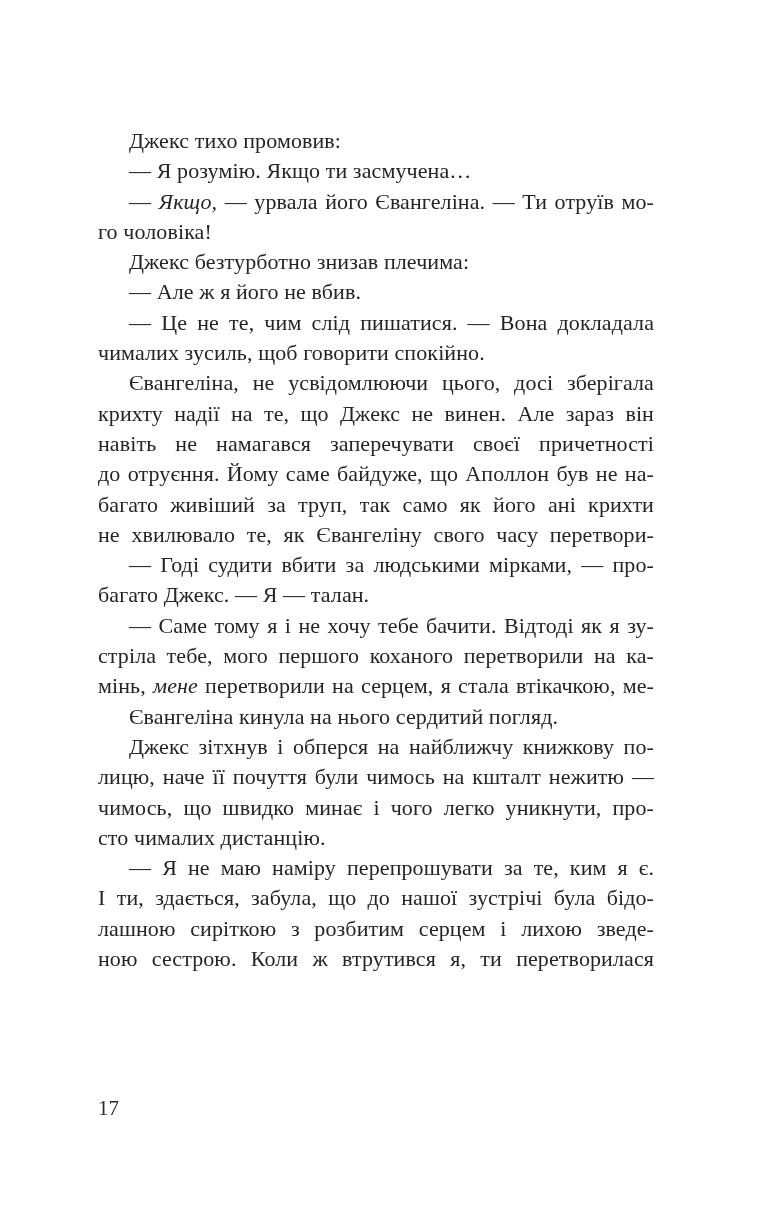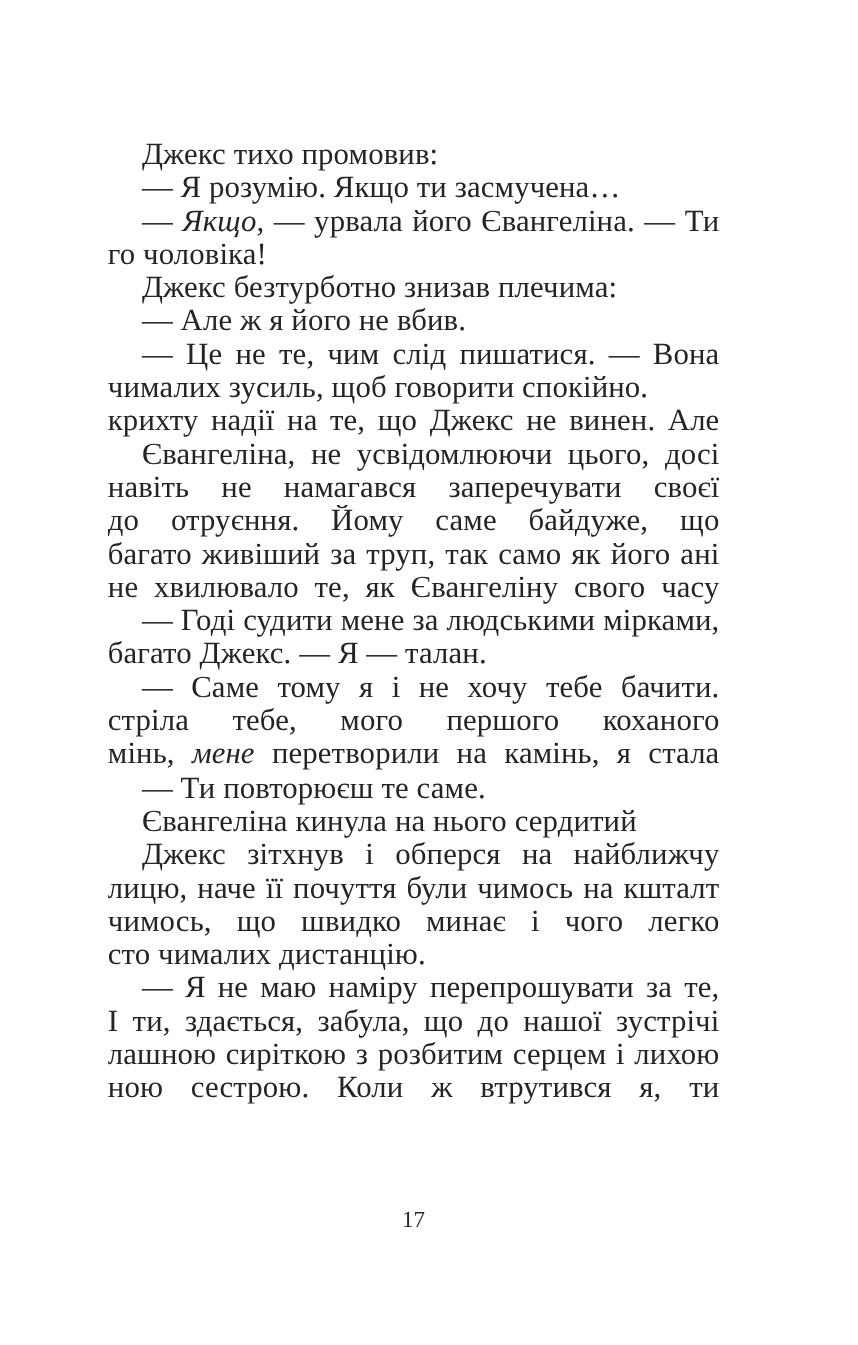--- a/index.html
+++ b/index.html
@@ -14,21 +14,21 @@
     background: #ffffff;
     font-family: "Liberation Serif", serif;
     color: #242424;
     overflow: hidden;
   }
   .text-block {
     position: absolute;
     left: 98px;
     top: 126px;
     width: 556px;
-    font-size: 28px;
+    font-size: 22px;
     line-height: 30.3px;
     letter-spacing: 0.1px;
   }
   .paragraph { margin: 0; }
   .line {
     height: 30.3px;
     overflow: hidden;
     text-align: left;
   }
   .line.j {
@@ -38,21 +38,21 @@
   .line.ind {
     text-indent: 31px;
   }
   .line em {
   }
   .page-number {
     position: absolute;
     left: 98px;
     top: 1096px;
     width: 556px;
-    text-align: center;
+    text-align: left;
     font-size: 21px;
     color: #2b2b2b;
   }
 </style>
 </head>
 <body>
 
 <div class="page">
   <div class="text-block">
       <div class="paragraph">
@@ -69,38 +69,35 @@
         <div class="line ind"><span>Джекс безтурботно знизав плечима:</span></div>
       </div>
       <div class="paragraph">
         <div class="line ind"><span>— Але ж я його не вбив.</span></div>
       </div>
       <div class="paragraph">
         <div class="line j ind"><span>— Це не те, чим слід пишатися. — Вона докладала</span></div>
         <div class="line"><span>чималих зусиль, щоб говорити спокійно.</span></div>
       </div>
       <div class="paragraph">
+        <div class="line j ind"><span>Євангеліна, не усвідомлюючи цього, досі зберігала</span></div>
         <div class="line j"><span>крихту надії на те, що Джекс не винен. Але зараз він</span></div>
-        <div class="line j ind"><span>Євангеліна, не усвідомлюючи цього, досі зберігала</span></div>
         <div class="line j"><span>навіть не намагався заперечувати своєї причетності</span></div>
         <div class="line j"><span>до отруєння. Йому саме байдуже, що Аполлон був не на-</span></div>
         <div class="line j"><span>багато живіший за труп, так само як його ані крихти</span></div>
         <div class="line j"><span>не хвилювало те, як Євангеліну свого часу перетвори-</span></div>
       </div>
       <div class="paragraph">
-        <div class="line j ind"><span>— Годі судити мене за людськими мірками, — про-</span></div>
+        <div class="line j ind"><span>— Годі судити вбити за людськими мірками, — про-</span></div>
         <div class="line"><span>багато Джекс. — Я — талан.</span></div>
       </div>
       <div class="paragraph">
         <div class="line j ind"><span>— Саме тому я і не хочу тебе бачити. Відтоді як я зу-</span></div>
         <div class="line j"><span>стріла тебе, мого першого коханого перетворили на ка-</span></div>
-        <div class="line j"><span>мінь, </span><em>мене</em><span> перетворили на камінь, я стала втікачкою, ме-</span></div>
-      </div>
-      <div class="paragraph">
-        <div class="line ind"><span>— Ти повторюєш те саме.</span></div>
+        <div class="line j"><span>мінь, </span><em>мене</em><span> перетворили на серцем, я стала втікачкою, ме-</span></div>
       </div>
       <div class="paragraph">
         <div class="line ind"><span>Євангеліна кинула на нього сердитий погляд.</span></div>
       </div>
       <div class="paragraph">
         <div class="line j ind"><span>Джекс зітхнув і обперся на найближчу книжкову по-</span></div>
         <div class="line j"><span>лицю, наче її почуття були чимось на кшталт нежитю —</span></div>
         <div class="line j"><span>чимось, що швидко минає і чого легко уникнути, про-</span></div>
         <div class="line"><span>сто чималих дистанцію.</span></div>
       </div>

